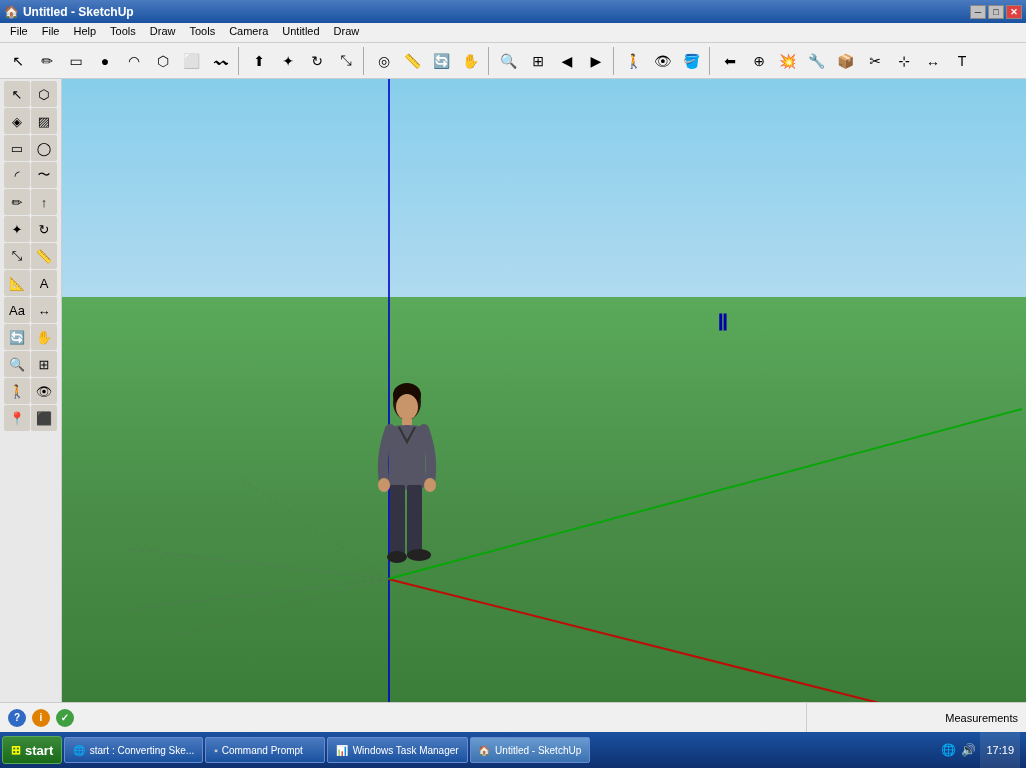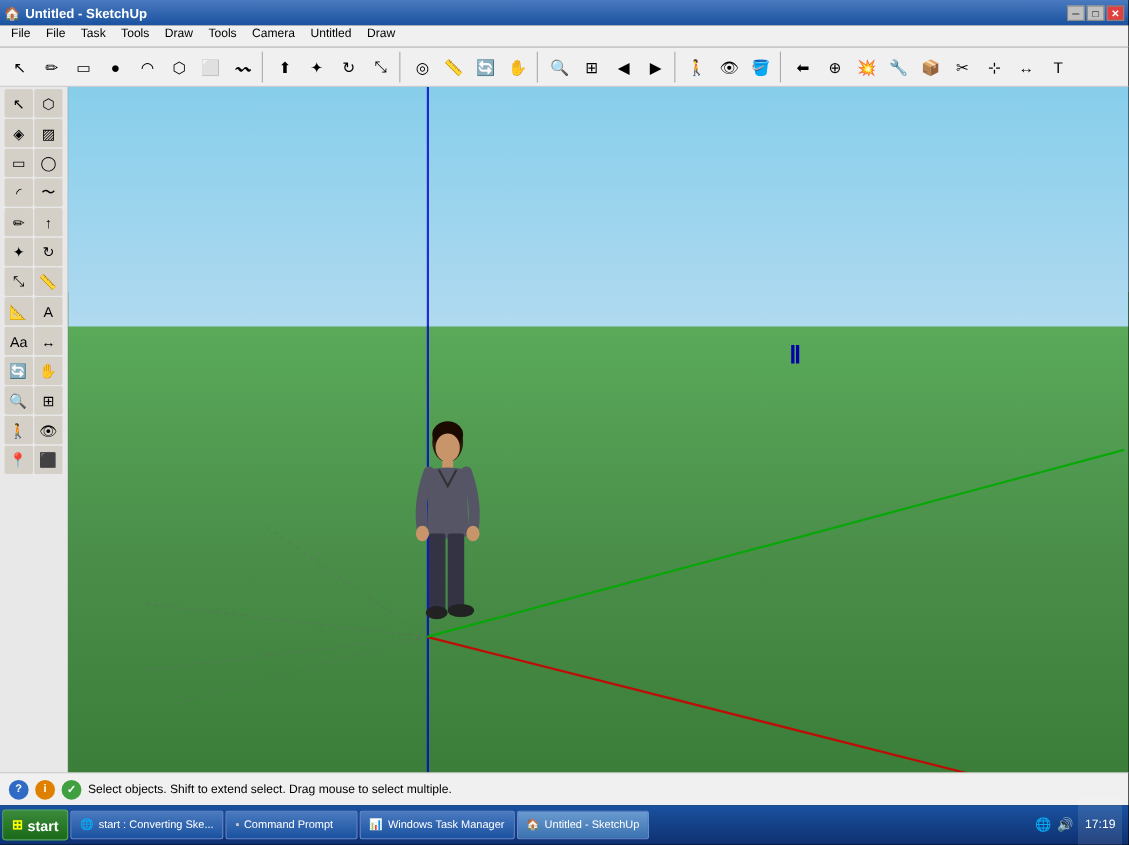--- a/index.html
+++ b/index.html
@@ -151,21 +151,21 @@
   <div id="title-bar-right">
     <div class="title-btn">─</div>
     <div class="title-btn">□</div>
     <div class="title-btn close">✕</div>
   </div>
 </div>
 
 <div id="menu-bar">
 <div class="menu-item">File</div>
     <div class="menu-item">File</div>
-    <div class="menu-item">Task</div>
+    <div class="menu-item">Help</div>
     <div class="menu-item">Tools</div>
     <div class="menu-item">Draw</div>
     <div class="menu-item">Tools</div>
     <div class="menu-item">Camera</div>
     <div class="menu-item">Untitled</div>
     <div class="menu-item">Draw</div>
   </div>
 
 <div id="toolbar">
 <div class="tool-btn" title="Select">↖</div>
@@ -317,21 +317,23 @@
 
     <div id="cursor-icon" style="color:#0000aa;font-size:22px;font-weight:bold;">Ⅱ</div>
   </div>
 </div>
 
 <div id="status-bar">
   <div id="status-left">
     <div class="status-icon">?</div>
     <div class="status-icon orange">i</div>
     <div class="status-icon green">✓</div>
-    <span id="status-text">Select objects. Shift to extend select. Drag mouse to select multiple.</span>
+  </div>
+  <div id="measurements-panel">
+    <span>Measurements</span>
   </div>
 </div>
 
 <div id="taskbar">
   <div id="start-btn">
     <span style="color:#ff0;font-size:12px;">⊞</span>
     <span>start</span>
   </div>
   <div class="taskbar-item">
     <span>🌐</span>

